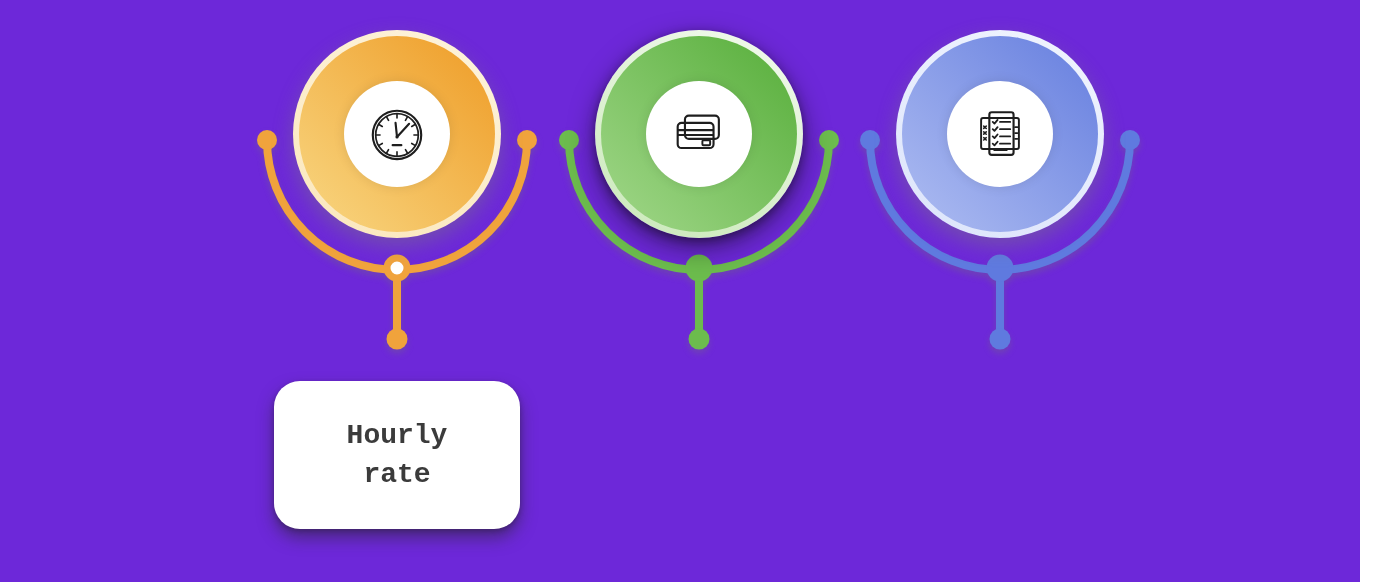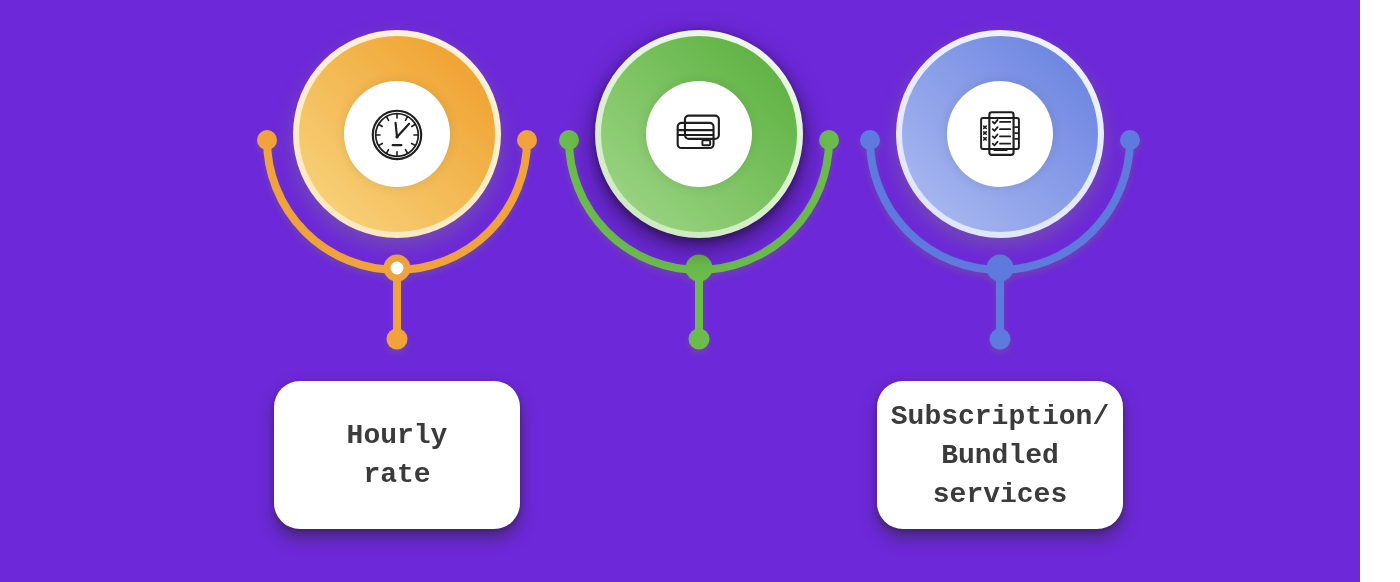--- a/index.html
+++ b/index.html
@@ -120,20 +120,15 @@
           <svg viewBox="0 0 64 64">
             <rect class="icon-stroke" x="12.5" y="15.5" width="39" height="32" rx="2" stroke-width="2"></rect>
             <path class="icon-stroke" stroke-width="1.6" d="M15.2 23.8 L17.8 26.2 M17.8 23.8 L15.2 26.2 M15.2 29.8 L17.8 32.2 M17.8 29.8 L15.2 32.2 M15.2 35.8 L17.8 38.2 M17.8 35.8 L15.2 38.2"></path>
             <path class="icon-stroke" stroke-width="1.8" d="M47.5 25 L50 25 M47.5 31 L50 31 M47.5 37 L50 37"></path>
             <rect class="icon-stroke" x="21" y="9.5" width="25" height="44" rx="2.5" stroke-width="2.2" fill="#ffffff"></rect>
             <path class="icon-stroke" stroke-width="1.9" d="M24.5 19.5 L26.3 21.2 L29.5 17.5 M32 19.5 L42.5 19.5 M24.5 27 L26.3 28.7 L29.5 25 M32 27 L42.5 27 M24.5 34.5 L26.3 36.2 L29.5 32.5 M32 34.5 L42.5 34.5 M24.5 42 L26.3 43.7 L29.5 40 M32 42 L42.5 42 M26 48.5 L39 48.5"></path>
           </svg>
         </div>
       </div>
     </div>
-    <div class="label-card">
-      <div class="label-text">Subscription/
-Bundled
-services</div>
-    </div>
   </section>
 
 </div>
 
 </body></html>

